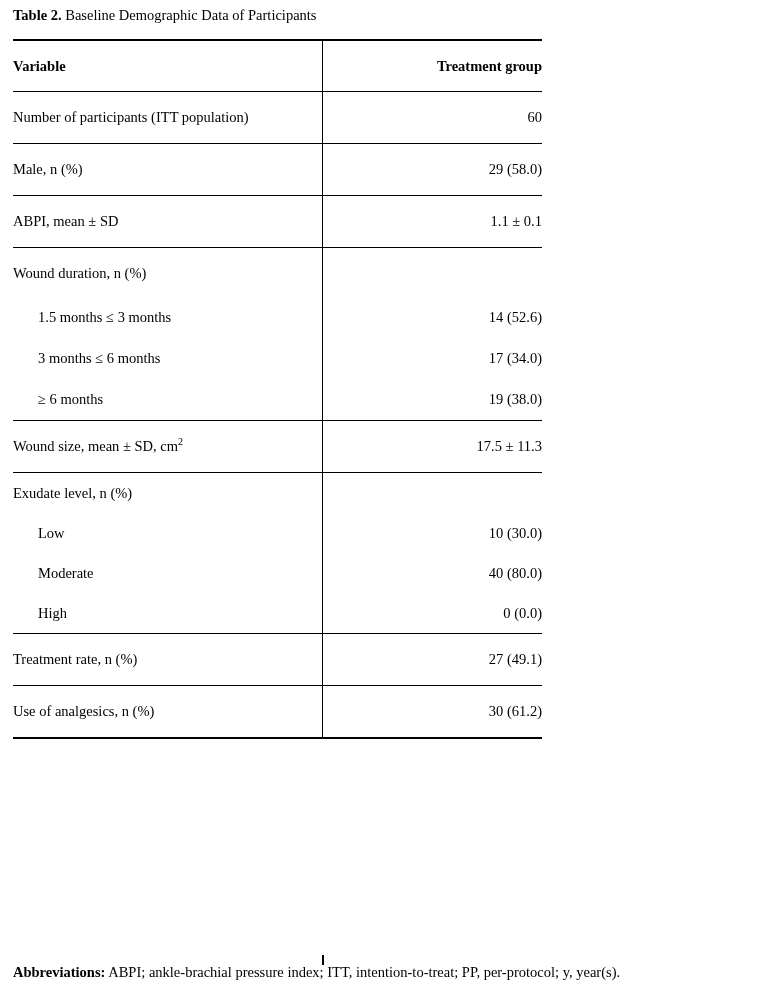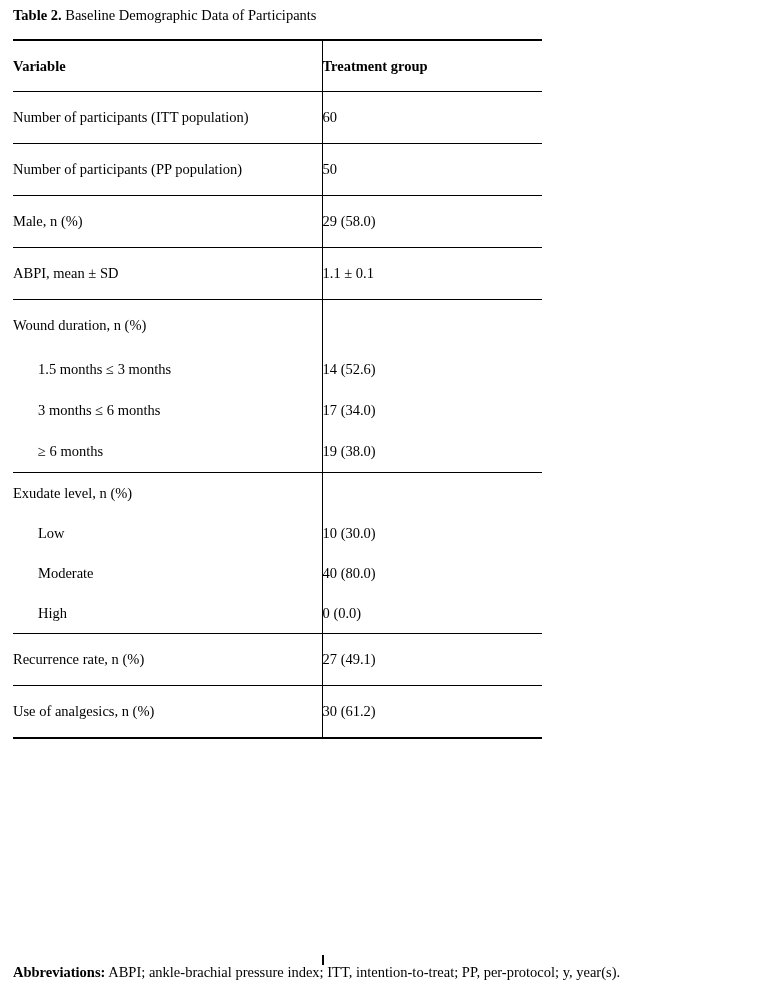--- a/index.html
+++ b/index.html
@@ -68,21 +68,21 @@
   .data-table tbody tr:last-child td {
     border-bottom: 2.4px solid #000;
   }
 
   .cell-var {
     text-align: left;
     padding: 0 8px 0 11px;
     border-right: 1.6px solid #000;
   }
   .cell-val {
-    text-align: left;
+    text-align: right;
     padding: 0 8px;
   }
 
   th.cell-var, th.cell-val {
     font-weight: bold;
     height: 50px;
     margin-top: 40px;
   }
 
   td.cell-var, td.cell-val { height: 51px; }
@@ -154,24 +154,20 @@
         <th class="cell-val">Treatment group</th>
       </tr>
     </thead>
     <tbody>
 
       <tr>
         <td class="cell-var">Number of participants (ITT population)</td>
         <td class="cell-val">60</td>
       </tr>
 
-      <tr>
-        <td class="cell-var">Number of participants (PP population)</td>
-        <td class="cell-val">50</td>
-      </tr>
 
 
       <tr>
         <td class="cell-var">Male, n (%)</td>
         <td class="cell-val">29 (58.0)</td>
       </tr>
 
       <tr>
         <td class="cell-var">ABPI, mean ± SD</td>
         <td class="cell-val">1.1 ± 0.1</td>
@@ -190,20 +186,24 @@
         <td class="cell-val">
           <span class="stack">
             <span class="line first">&nbsp;</span>
             <span class="line">14 (52.6)</span>
             <span class="line">17 (34.0)</span>
             <span class="line">19 (38.0)</span>
           </span>
         </td>
       </tr>
 
+      <tr>
+        <td class="cell-var"><span>Wound size, mean ± SD, cm</span><sup>2</sup></td>
+        <td class="cell-val">17.5 ± 11.3</td>
+      </tr>
 
       <tr class="group-exu">
         <td class="cell-var">
           <span class="stack">
             <span class="line grp-title">Exudate level, n (%)</span>
             <span class="line sub">Low</span>
             <span class="line sub">Moderate</span>
             <span class="line sub">High</span>
           </span>
         </td>
@@ -211,21 +211,21 @@
           <span class="stack">
             <span class="line">&nbsp;</span>
             <span class="line">10 (30.0)</span>
             <span class="line">40 (80.0)</span>
             <span class="line">0 (0.0)</span>
           </span>
         </td>
       </tr>
 
       <tr>
-        <td class="cell-var">Recurrence rate, n (%)</td>
+        <td class="cell-var">Treatment rate, n (%)</td>
         <td class="cell-val">27 (49.1)</td>
       </tr>
 
       <tr>
         <td class="cell-var">Use of analgesics, n (%)</td>
         <td class="cell-val">30 (61.2)</td>
       </tr>
 
 
     </tbody>

